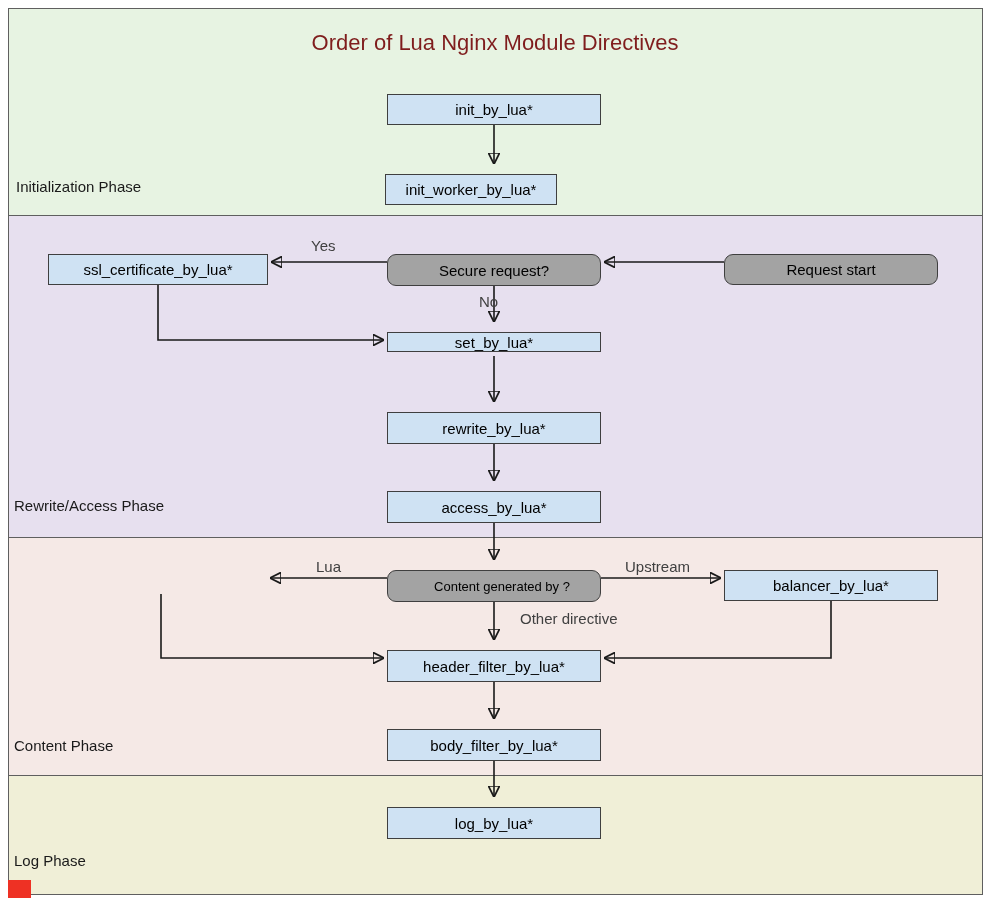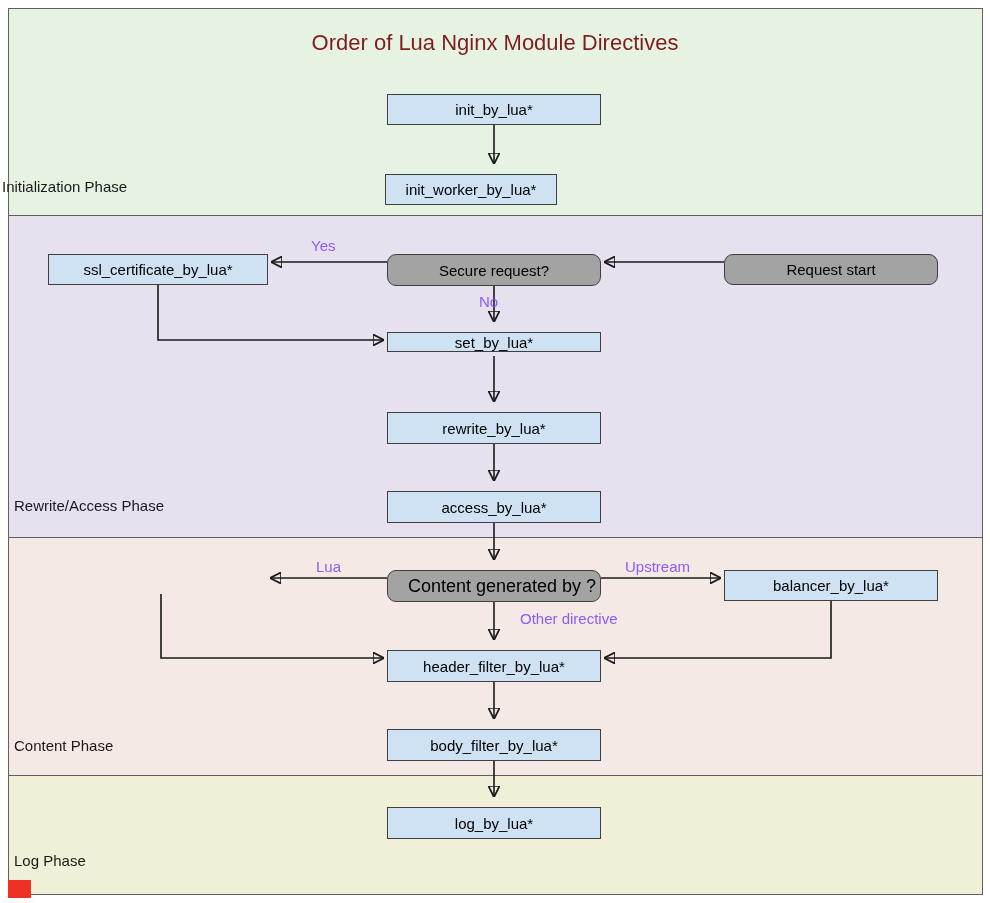--- a/index.html
+++ b/index.html
@@ -13,24 +13,24 @@
   .band-content { top: 537px; height: 239px; background: #f5e9e6; }
   .band-log     { top: 775px; height: 120px; background: #f0efd7; }
 
   .diagram-title { position: absolute; left: 0; top: 30px; width: 990px; text-align: center;
                    font-size: 22px; color: #7f1d1d; }
 
   .node { position: absolute; display: flex; align-items: center; justify-content: center;
           font-size: 15px; color: #000; border: 1px solid #3f3f3f; text-align: center; margin-top: 8px; }
   .process  { background: #cfe2f3; }
   .decision { background: #a3a3a3; border-radius: 9px; }
-  .small-text { font-size: 18px; padding-left: 16px; }
+  .small-text { font-size: 13px; padding-left: 16px; }
 
   .phase-label { position: absolute; font-size: 15px; color: #1a1a1a; }
-  .edge-label  { position: absolute; font-size: 15px; color: #8b5cf6; }
+  .edge-label  { position: absolute; font-size: 15px; color: #404040; }
 
   #edges { position: absolute; left: 0; top: 0; width: 990px; height: 903px; pointer-events: none; }
   #edges path { stroke: #1a1a1a; stroke-width: 1.6; fill: none; }
 
   .red-marker { position: absolute; left: 8px; top: 880px; width: 23px; height: 18px; background: #ee3124; }
 </style>
 </head>
 <body>
 
 <div id="canvas">
@@ -84,20 +84,20 @@
   <div class="node process" style="left:387px; top:799px; width:214px; height:32px;">log_by_lua*</div>
 
   <div class="node process" style="left:387px; top:721px; width:214px; height:32px;">body_filter_by_lua*</div>
 
   <div class="edge-label" style="left:311px; top:237px;">Yes</div>
   <div class="edge-label" style="left:479px; top:293px;">No</div>
   <div class="edge-label" style="left:316px; top:558px;">Lua</div>
   <div class="edge-label" style="left:625px; top:558px;">Upstream</div>
   <div class="edge-label" style="left:520px; top:610px;">Other directive</div>
 
-  <div class="phase-label" style="left:2px; top:178px;">Initialization Phase</div>
+  <div class="phase-label" style="left:16px; top:178px;">Initialization Phase</div>
   <div class="phase-label" style="left:14px; top:497px;">Rewrite/Access Phase</div>
   <div class="phase-label" style="left:14px; top:737px;">Content Phase</div>
   <div class="phase-label" style="left:14px; top:852px;">Log Phase</div>
 
   <div class="red-marker"></div>
 
 </div>
 
 </body></html>

